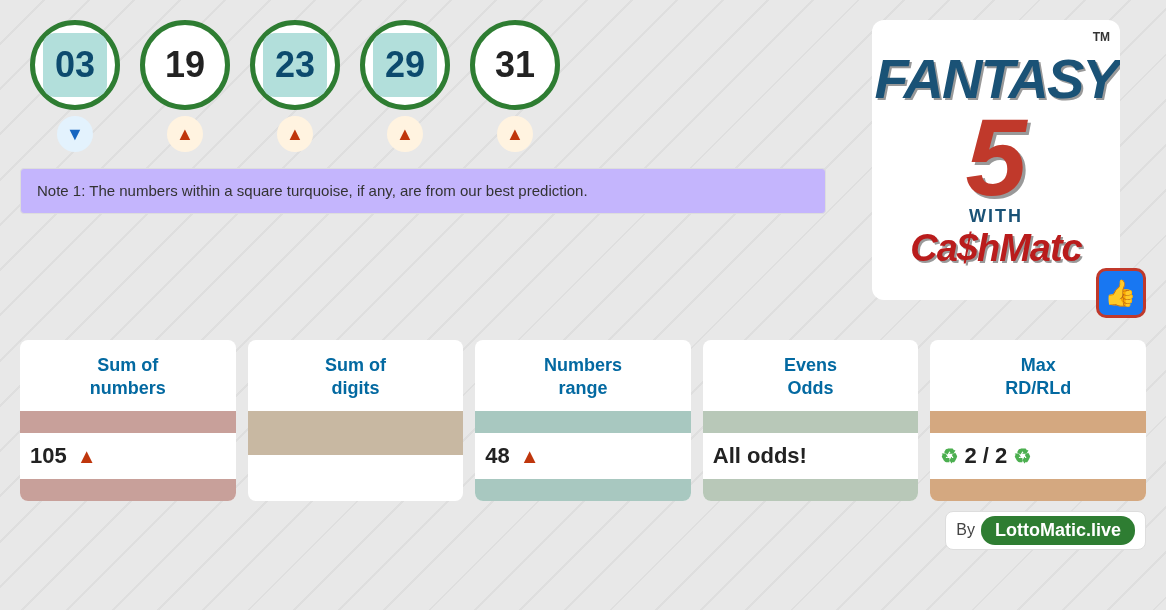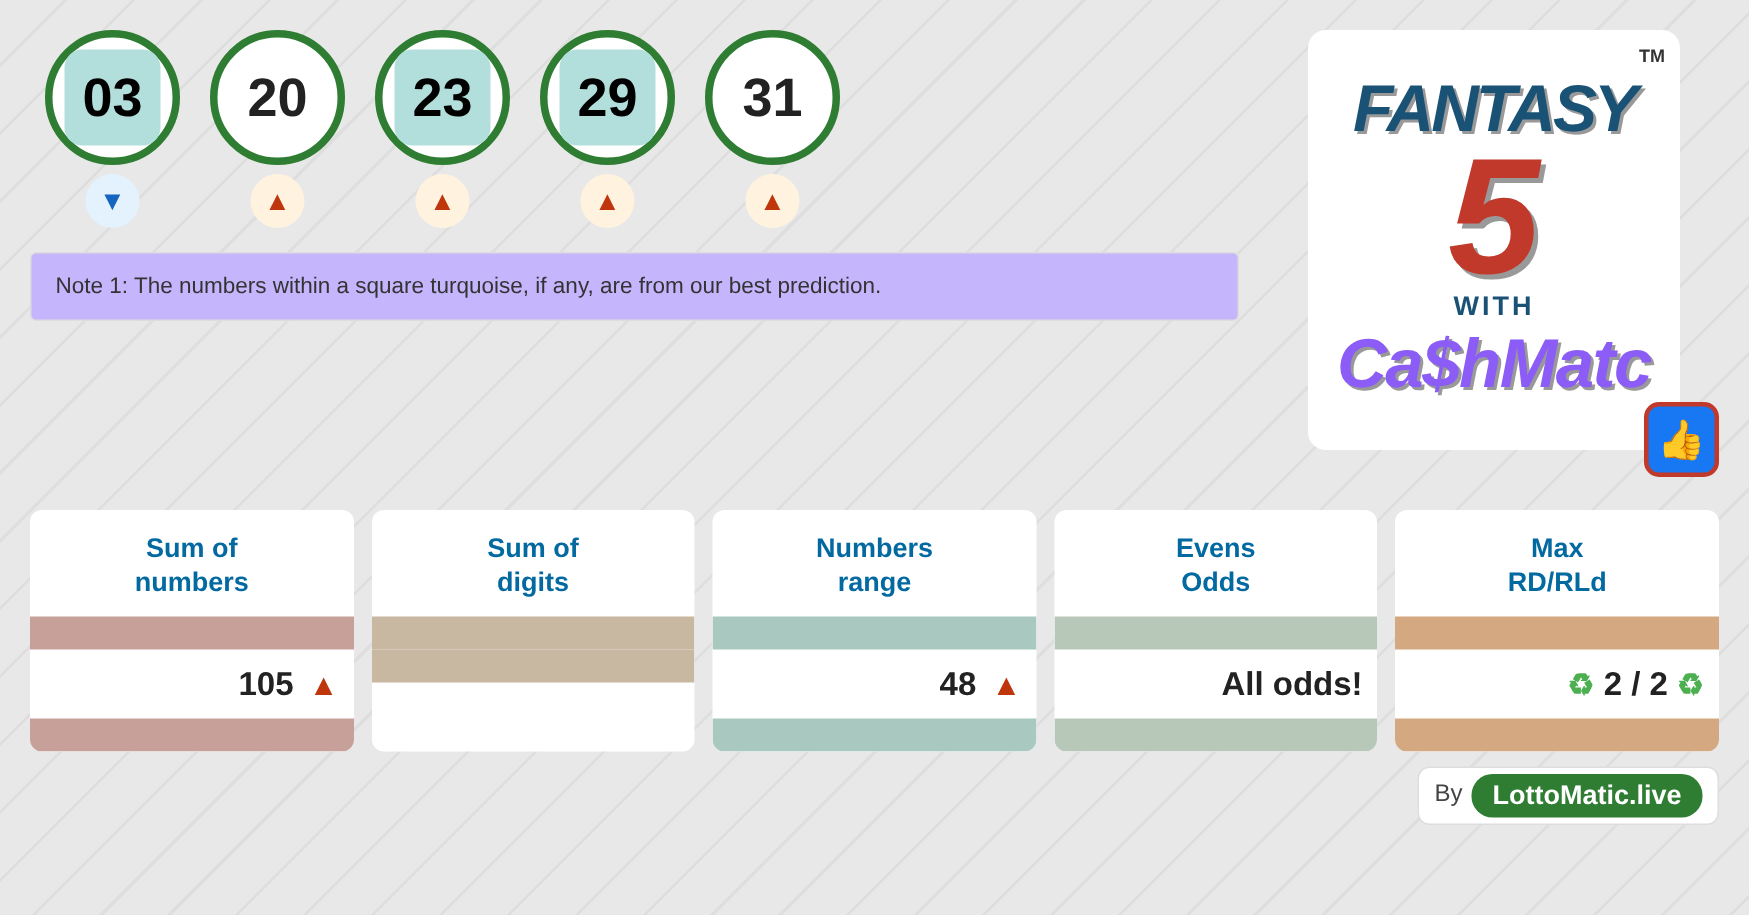--- a/index.html
+++ b/index.html
@@ -87,21 +87,21 @@
     .ball-inner-square {
       position: absolute;
       inset: 8px;
       border-radius: 12px;
       background: #b2dfdb;
       display: flex;
       align-items: center;
       justify-content: center;
       font-size: 36px;
       font-weight: bold;
-      color: #000000;
+      color: #0c4a6e;
     }
 
     .ball-number {
       font-size: 36px;
       font-weight: bold;
       color: #222;
       z-index: 1;
     }
 
     .arrow-btn {
@@ -163,21 +163,21 @@
       min-height: 280px;
       display: flex;
       flex-direction: column;
       align-items: center;
       justify-content: center;
       position: relative;
       overflow: hidden;
     }
 
     .fantasy-title {
-      font-size: 44px;
+      font-size: 56px;
       font-weight: 900;
       font-style: italic;
       color: #1a5276;
       text-shadow: 2px 2px 0 #999;
       letter-spacing: -2px;
       line-height: 1;
     }
 
     .fantasy-5 {
       font-size: 110px;
@@ -189,24 +189,24 @@
     }
 
     .with-text {
       font-size: 18px;
       font-weight: bold;
       color: #1a5276;
       letter-spacing: 2px;
     }
 
     .cash-match {
-      font-size: 46px;
+      font-size: 38px;
       font-weight: 900;
       font-style: italic;
-      color: #8b5cf6;
+      color: #b91c1c;
       text-shadow: 2px 2px 0 #999;
       letter-spacing: -1px;
     }
 
     .tm-badge {
       font-size: 12px;
       font-weight: bold;
       color: #333;
       position: absolute;
       top: 10px;
@@ -262,21 +262,21 @@
       width: 100%;
     }
 
     .stat-bar-bottom {
       height: 22px;
       width: 100%;
     }
 
     .stat-value {
       padding: 10px;
-      text-align: right;
+      text-align: left;
       font-size: 22px;
       font-weight: bold;
       color: #222;
     }
 
     
     .card-pink .stat-bar-top,
     .card-pink .stat-bar-bottom {
       background: #c8a09a;
     }
@@ -361,21 +361,21 @@
               <span>03</span>
             </div>
           </div>
           <button class="arrow-btn arrow-down">
             <span class="arrow-icon">▼</span>
           </button>
         </div>
 
         <div class="ball-container">
           <div class="ball">
-            <span class="ball-number">20</span>
+            <span class="ball-number">19</span>
           </div>
           <button class="arrow-btn arrow-up">
             <span class="arrow-icon">▲</span>
           </button>
         </div>
 
         <div class="ball-container">
           <div class="ball">
             <div class="ball-inner-square">
               <span>23</span>

